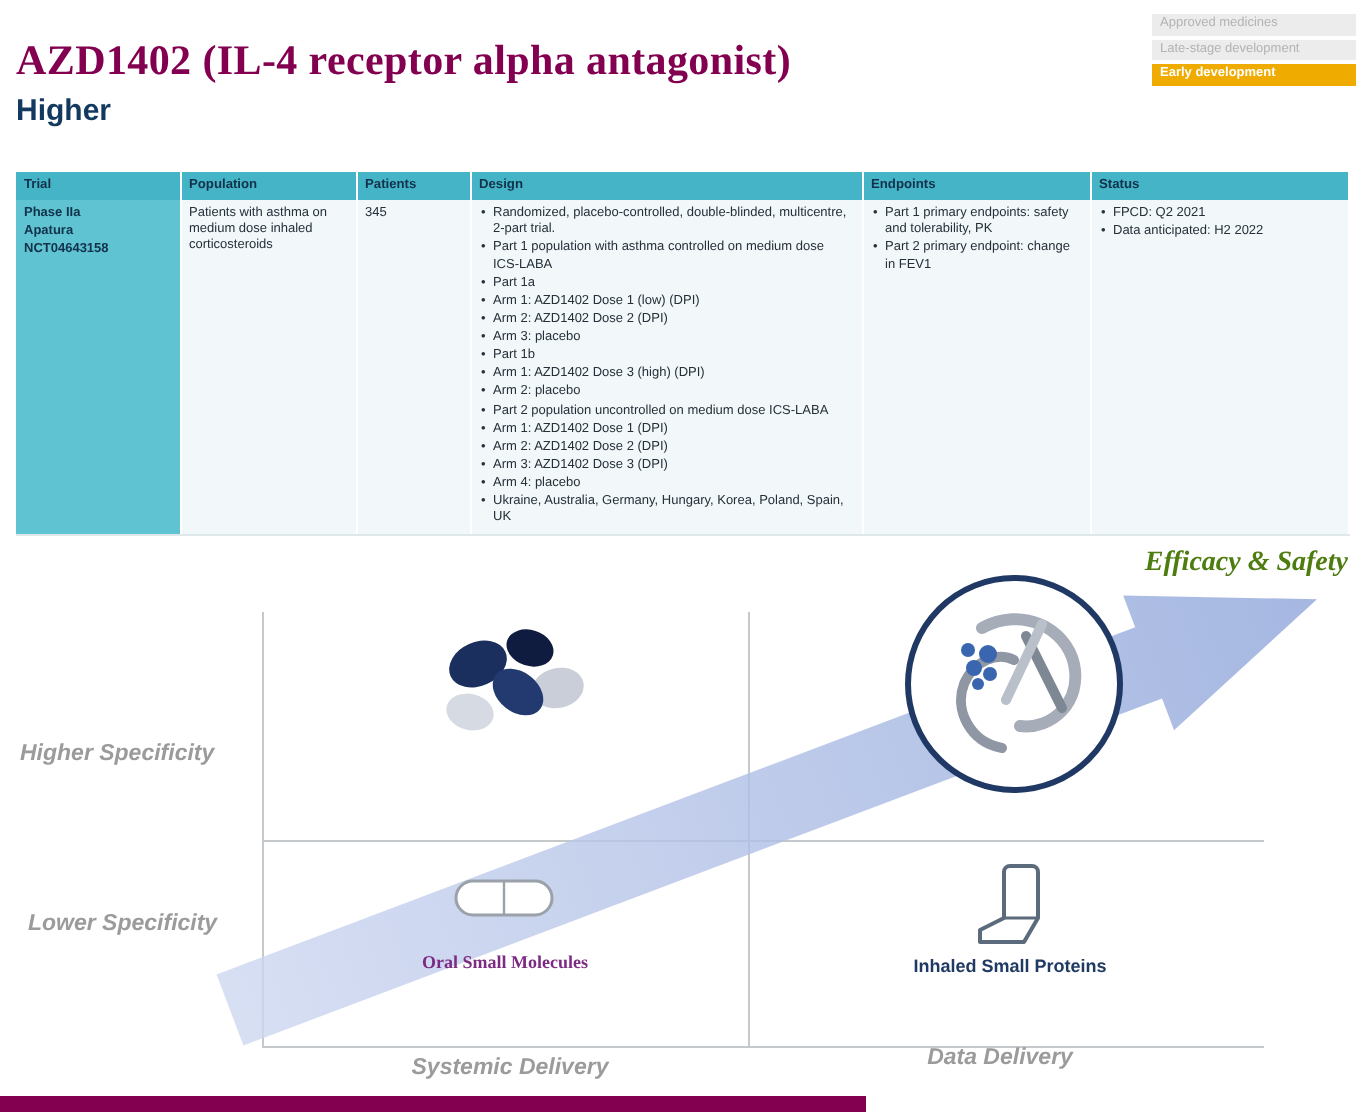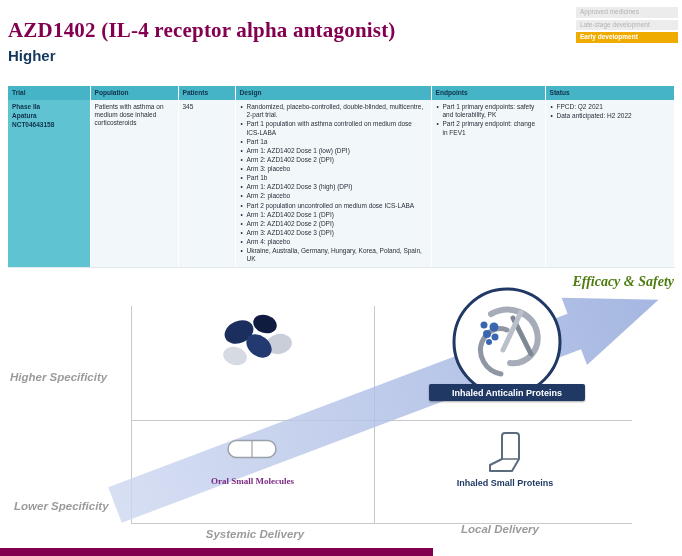--- a/index.html
+++ b/index.html
@@ -68,21 +68,21 @@
   .quad-label.oral { left:180px; top:208px; width:145px; color:#7c2b83;font-family:Liberation Serif, serif; }
   .quad-label.inhsm { left:430px; top:210px; width:150px; color:#1f3a63; }
   .banner {
     position:absolute; left:429px; top:116px; width:156px; height:17px; z-index:4;
     background:#1f3864; color:#ffffff; font-size:9px; font-weight:bold;
     display:flex; align-items:center; justify-content:center;
     border-radius:2px; box-shadow:0 1px 2px rgba(0,0,0,.35);
   }
   .axis-label { position:absolute; z-index:4; font-style:italic; font-weight:bold; color:#9b9b9b; font-size:11.5px; }
   .axis-label.hs { left:10px; top:82px;margin-top:21px; }
-  .axis-label.ls { left:14px; top:188px;margin-top:44px; }
+  .axis-label.ls { left:14px; top:188px; }
   .axis-label.sd { left:180px; top:260px; width:150px; text-align:center; }
   .axis-label.ld { left:425px; top:255px; width:150px; text-align:center; }
 
   
   .bottom-bar { position:absolute; left:0; top:548px; width:433px; height:8px; background:#830051; }
 </style>
 </head>
 <body>
 
 <div class="slide">
@@ -197,34 +197,33 @@
       <path d="M64 34 L82 70" stroke="#7e8794" stroke-width="5" stroke-linecap="round"></path>
       <path d="M72 28 L54 66" stroke="#b9c0c9" stroke-width="5" stroke-linecap="round"></path>
       <g fill="#3a66b0">
         <circle cx="38" cy="50" r="4"></circle>
         <circle cx="45" cy="43" r="4.5"></circle>
         <circle cx="35" cy="41" r="3.5"></circle>
         <circle cx="46" cy="53" r="3.5"></circle>
         <circle cx="40" cy="58" r="3"></circle>
       </g>
     </svg>
-    <div class="banner">Inhaled Anticalin Proteins</div>
 
     <svg class="art" style="left:226px;top:170px" width="52" height="22" viewBox="0 0 52 22">
       <rect x="2" y="2.5" width="48" height="17" rx="8.5" fill="#ffffff" stroke="#9aa1a9" stroke-width="1.5"></rect>
       <line x1="26" y1="2.5" x2="26" y2="19.5" stroke="#9aa1a9" stroke-width="1.2"></line>
     </svg>
     <div class="quad-label oral">Oral Small Molecules</div>
 
     <svg class="art" style="left:483px;top:162px" width="44" height="46" viewBox="0 0 44 46">
       <path d="M22 3 L33 3 A3 3 0 0 1 36 6 L36 29 L29 41 L7 41 L7 35 L19 29 L19 6 A3 3 0 0 1 22 3 Z" fill="#ffffff" stroke="#5c6b7c" stroke-width="2" stroke-linejoin="round"></path>
       <line x1="19" y1="29" x2="36" y2="29" stroke="#5c6b7c" stroke-width="1.5"></line>
     </svg>
     <div class="quad-label inhsm">Inhaled Small Proteins</div>
 
     <div class="axis-label hs">Higher Specificity</div>
     <div class="axis-label ls">Lower Specificity</div>
     <div class="axis-label sd">Systemic Delivery</div>
-    <div class="axis-label ld">Local Delivery</div>
+    <div class="axis-label ld">Data Delivery</div>
   </div>
 
   <div class="bottom-bar"></div>
 </div>
 
 </body></html>

